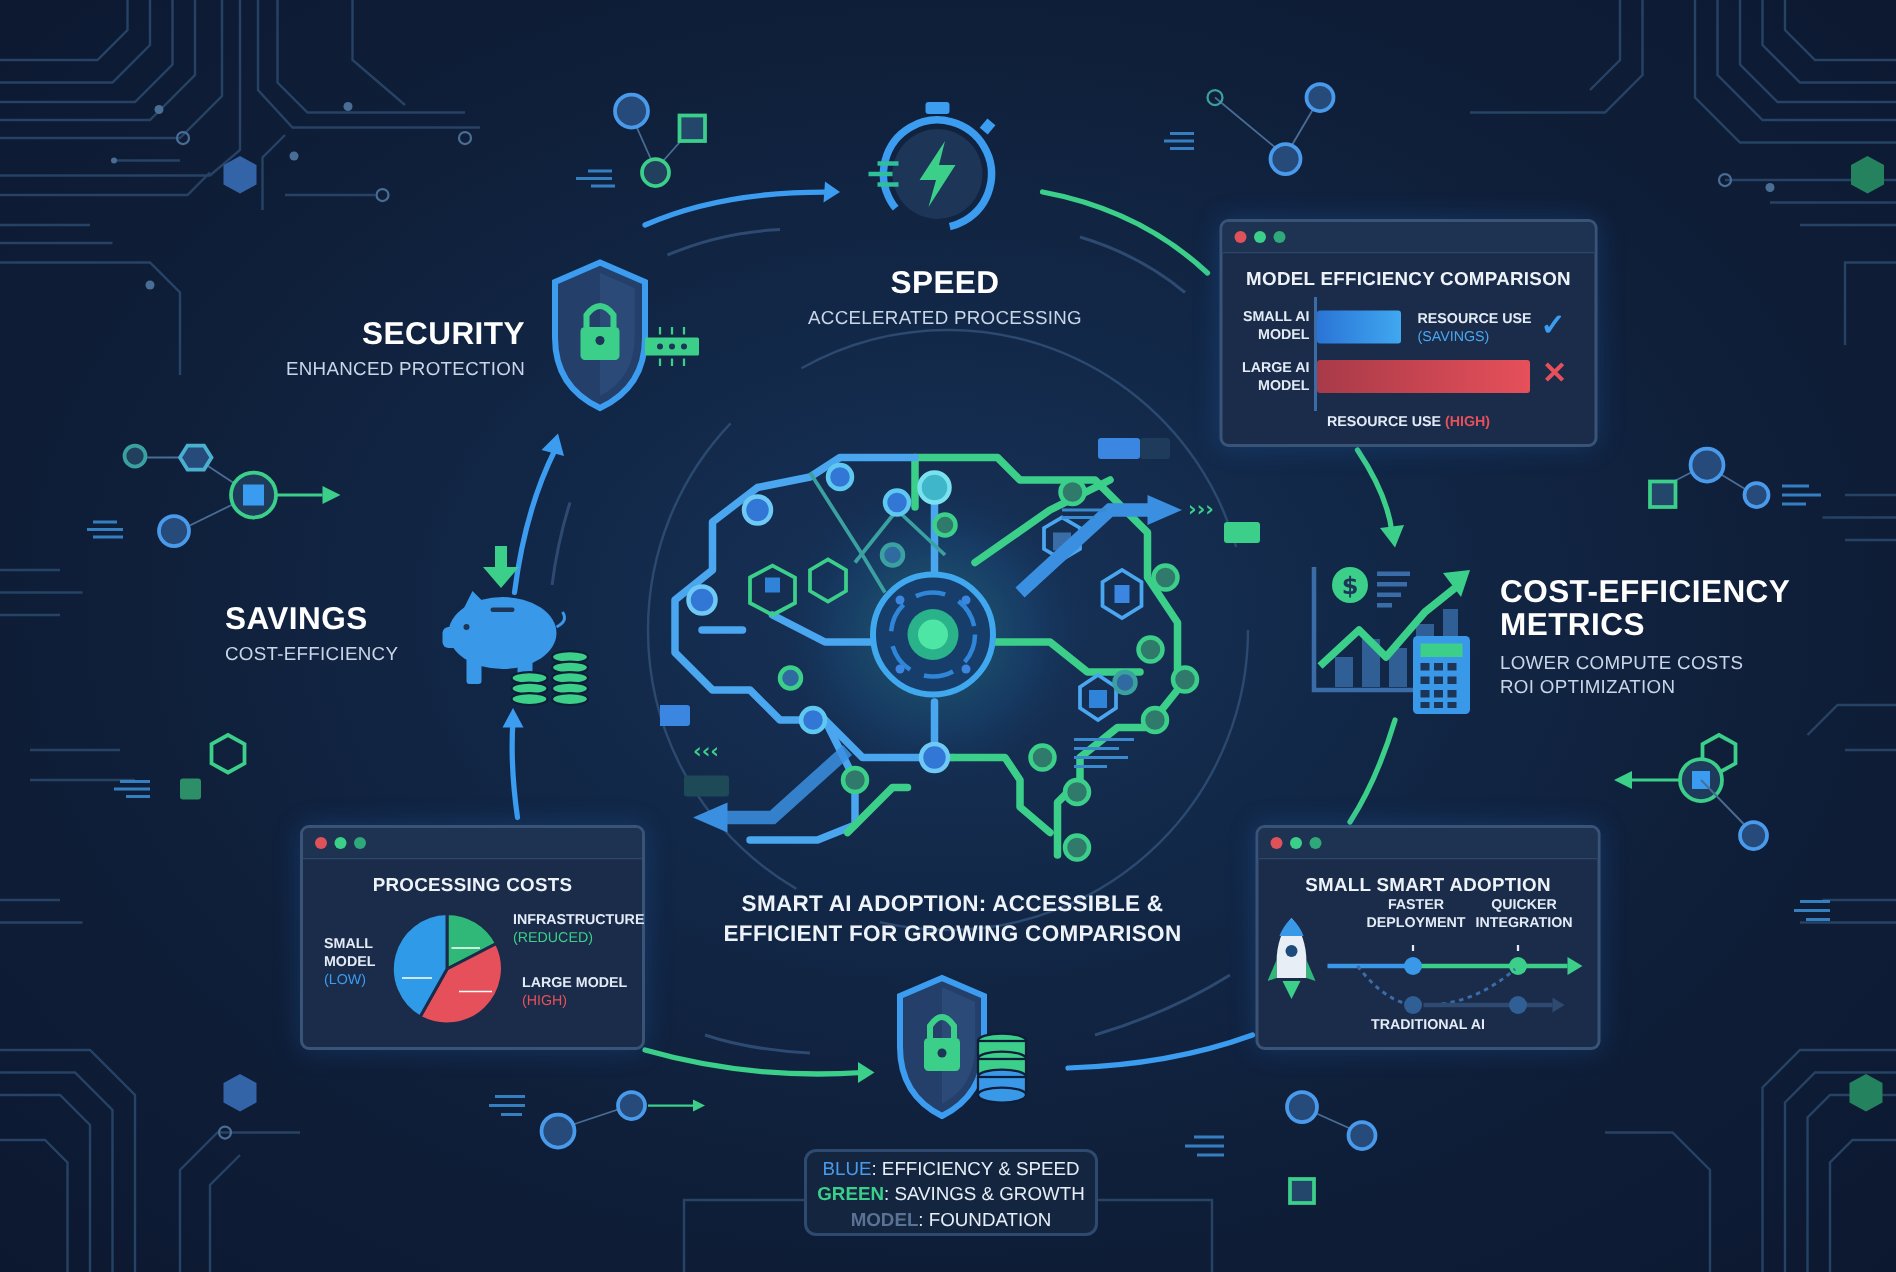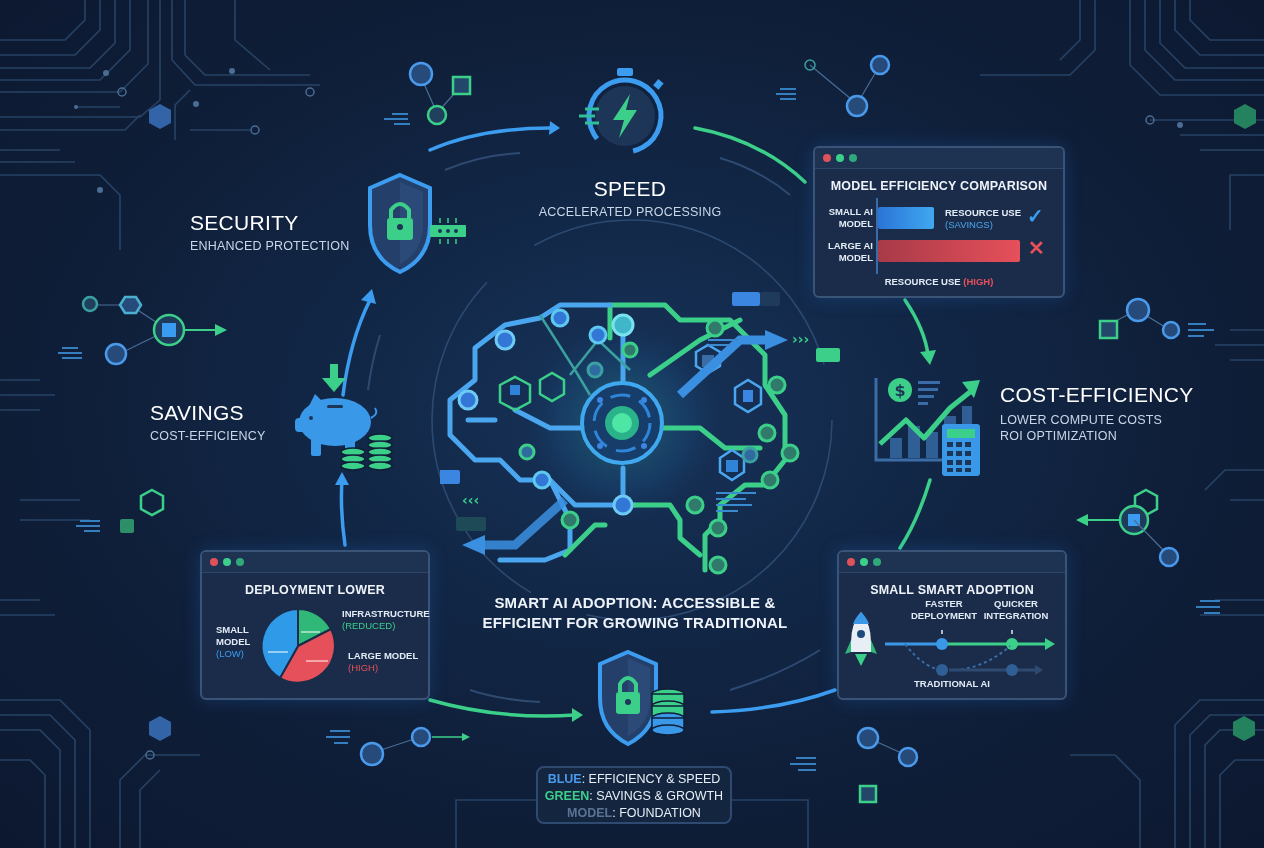--- a/index.html
+++ b/index.html
@@ -1,21 +1,21 @@
 <!DOCTYPE html>
 <html><head>
 <meta charset="utf-8">
 <style>
   html,body{margin:0;padding:0;}
   body{width:1264px;height:848px;overflow:hidden;background:#0f1e38;font-family:"Liberation Sans",sans-serif;position:relative;}
   .stage{position:absolute;left:0;top:0;width:1264px;height:848px;
     background:radial-gradient(ellipse at 50% 48%, #17335a 0%, #122848 30%, #0f1e38 65%, #0c1830 100%);}
   svg.bg{position:absolute;left:0;top:0;}
   .abs{position:absolute;}
-  .node-title{color:#ffffff;font-weight:normal;font-size:21px;letter-spacing:0.3px;line-height:1.05;}
+  .node-title{color:#ffffff;font-weight:bold;font-size:21px;letter-spacing:0.3px;line-height:1.05;}
   .node-sub{color:#c9d6e8;font-size:12.5px;letter-spacing:0.2px;margin-top:4px;line-height:1.35;}
   .panel{position:absolute;background:#1a2c4a;border:2px solid #3a5478;border-radius:6px;box-shadow:0 0 18px rgba(40,120,220,0.25);}
   .panel .bar{height:20px;border-bottom:1px solid #2e4768;display:flex;align-items:center;padding-left:8px;gap:5px;background:#1e3252;border-radius:4px 4px 0 0;}
   .dot{width:8px;height:8px;border-radius:50%;}
   .panel-title{color:#eef3fa;font-weight:bold;font-size:12.5px;text-align:center;margin-top:10px;letter-spacing:0.2px;}
   .lbl{color:#e3ebf6;font-size:9.5px;font-weight:bold;line-height:1.25;}
   .center-title{color:#eef3fa;font-weight:bold;font-size:15px;text-align:center;line-height:1.3;letter-spacing:0.2px;}
   .legend{position:absolute;left:536px;top:766px;width:196px;height:58px;border:2px solid #2f4a70;border-radius:8px;background:#14263f;text-align:center;font-size:12.5px;color:#e7eef7;line-height:17px;padding-top:3px;box-sizing:border-box;}
 </style>
 </head>
@@ -334,21 +334,21 @@
       </g>
     <g stroke="#3ccf8a" stroke-width="1.5">
         <line x1="80" y1="48" x2="80" y2="53"></line>
         <line x1="88" y1="48" x2="88" y2="53"></line>
         <line x1="96" y1="48" x2="96" y2="53"></line>
         <line x1="80" y1="69" x2="80" y2="74"></line>
         <line x1="88" y1="69" x2="88" y2="74"></line>
         <line x1="96" y1="69" x2="96" y2="74"></line>
       </g>
   </svg>
-  <div class="abs" style="left:190px;top:212px;width:160px;text-align:left;">
+  <div class="abs" style="left:190px;top:212px;width:160px;text-align:right;">
     <div class="node-title">SECURITY</div>
     <div class="node-sub">ENHANCED PROTECTION</div>
   </div>
 
   <svg class="abs" style="left:285px;top:360px;" width="115" height="115" viewBox="0 0 115 115">
     <rect x="45" y="4" width="8" height="16" fill="#3ccf8a"></rect>
     <polygon points="37,18 61,18 49,32" fill="#3ccf8a"></polygon>
     <ellipse cx="50" cy="62" rx="36" ry="24" fill="#3a98e8"></ellipse>
     <polygon points="24,46 30,34 40,44" fill="#3a98e8"></polygon>
     <rect x="10" y="58" width="14" height="14" rx="4" fill="#3a98e8"></rect>
@@ -404,20 +404,21 @@
       <rect x="77" y="92" width="6" height="5"></rect>
         <rect x="86" y="92" width="6" height="5"></rect>
         <rect x="95" y="92" width="6" height="5"></rect>
       <rect x="77" y="100" width="6" height="4"></rect>
         <rect x="86" y="100" width="6" height="4"></rect>
         <rect x="95" y="100" width="6" height="4"></rect>
     </g>
   </svg>
   <div class="abs" style="left:1000px;top:384px;width:220px;">
     <div class="node-title">COST-EFFICIENCY</div>
+    <div class="node-title">METRICS</div>
     <div class="node-sub" style="margin-top:6px;line-height:1.3;">
       <div>LOWER COMPUTE COSTS</div>
       <div>ROI OPTIMIZATION</div>
     </div>
   </div>
 
   <svg class="abs" style="left:590px;top:648px;" width="100" height="100" viewBox="0 0 100 100">
     <path d="M38 4 L66 16 V50 Q66 82 38 96 Q10 82 10 50 V16 Z" fill="#24406a" stroke="#3b9cf0" stroke-width="4"></path>
     <path d="M38 10 L60 20 V50 Q60 76 38 88 Z" fill="#2b4a78"></path>
     <rect x="26" y="44" width="24" height="22" rx="3" fill="#3ccf8a"></rect>
@@ -429,21 +430,21 @@
       <ellipse cx="78" cy="58" rx="16" ry="5" fill="#3ccf8a"></ellipse>
       <rect x="62" y="58" width="32" height="10" fill="#3ccf8a"></rect>
       <ellipse cx="78" cy="70" rx="16" ry="5" fill="#3a98e8"></ellipse>
       <rect x="62" y="70" width="32" height="10" fill="#3a98e8"></rect>
       <ellipse cx="78" cy="82" rx="16" ry="5" fill="#3a98e8"></ellipse>
     </g>
   </svg>
 
   <div class="abs" style="left:470px;top:593px;width:330px;">
     <div class="center-title">SMART AI ADOPTION: ACCESSIBLE &amp;</div>
-    <div class="center-title">EFFICIENT FOR GROWING TRADITIONAL</div>
+    <div class="center-title">EFFICIENT FOR GROWING COMPARISON</div>
   </div>
 
   <div class="panel" style="left:813px;top:146px;width:248px;height:148px;">
     <div class="bar">
       <span class="dot" style="background:#e0525a"></span>
       <span class="dot" style="background:#3ccf8a"></span>
       <span class="dot" style="background:#2fa87a"></span>
     </div>
     <div class="panel-title">MODEL EFFICIENCY COMPARISON</div>
     <div style="position:absolute;left:61px;top:50px;width:2px;height:76px;background:#3a6ca8;"></div>
@@ -468,21 +469,21 @@
       <span style="color:#e6505a;">(HIGH)</span>
     </div>
   </div>
 
   <div class="panel" style="left:200px;top:550px;width:226px;height:146px;">
     <div class="bar">
       <span class="dot" style="background:#e0525a"></span>
       <span class="dot" style="background:#3ccf8a"></span>
       <span class="dot" style="background:#2fa87a"></span>
     </div>
-    <div class="panel-title">DEPLOYMENT LOWER</div>
+    <div class="panel-title">PROCESSING COSTS</div>
     <svg class="abs" style="left:56px;top:54px;" width="80" height="80" viewBox="-40 -40 80 80">
       <path d="M0 0 L0 -37 A37 37 0 0 1 33 -17 Z" fill="#2fb878" stroke="#1a2c4a" stroke-width="2"></path>
       <path d="M0 0 L33 -17 A37 37 0 0 1 -18 32 Z" fill="#e6505a" stroke="#1a2c4a" stroke-width="2"></path>
       <path d="M0 0 L-18 32 A37 37 0 0 1 0 -37 Z" fill="#2f9be8" stroke="#1a2c4a" stroke-width="2"></path>
       <line x1="3" y1="-14" x2="22" y2="-14" stroke="#ffffff" stroke-width="1"></line>
       <line x1="-30" y1="6" x2="-10" y2="6" stroke="#ffffff" stroke-width="1"></line>
       <line x1="8" y1="15" x2="30" y2="15" stroke="#ffffff" stroke-width="1"></line>
     </svg>
     <div class="lbl abs" style="left:14px;top:72px;">
       <div>SMALL</div>
@@ -534,18 +535,18 @@
       <div>DEPLOYMENT</div>
     </div>
     <div class="lbl abs" style="left:134px;top:46px;width:86px;text-align:center;">
       <div>QUICKER</div>
       <div>INTEGRATION</div>
     </div>
     <div class="lbl abs" style="left:58px;top:126px;width:110px;text-align:center;">TRADITIONAL AI</div>
   </div>
 
   <div class="legend">
-    <div><span style="color:#4a9aec;font-weight:bold;">BLUE</span><span>: EFFICIENCY &amp; SPEED</span></div>
+    <div><span style="color:#4a9aec;font-weight:normal;">BLUE</span><span>: EFFICIENCY &amp; SPEED</span></div>
     <div><span style="color:#3ccf8a;font-weight:bold;">GREEN</span><span>: SAVINGS &amp; GROWTH</span></div>
     <div><span style="color:#5a7294;font-weight:bold;">MODEL</span><span>: FOUNDATION</span></div>
   </div>
 
 </div>
 
 </body></html>

